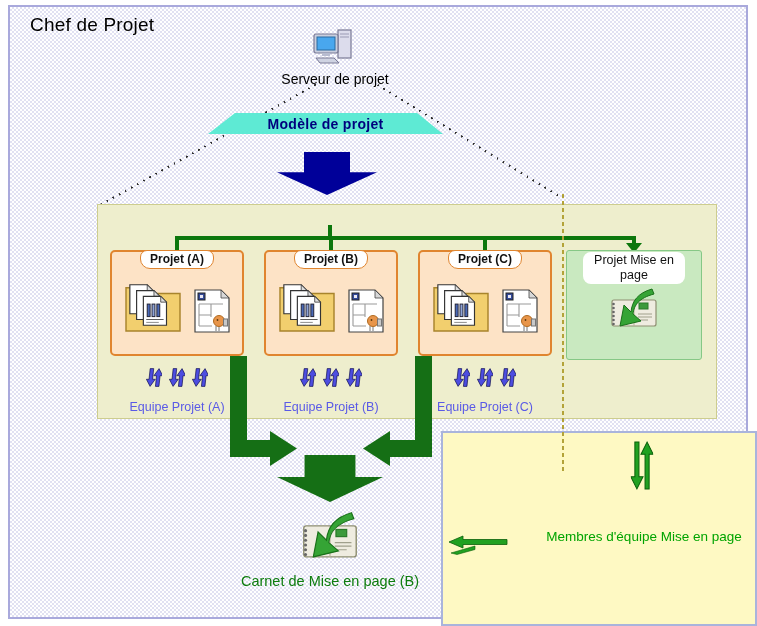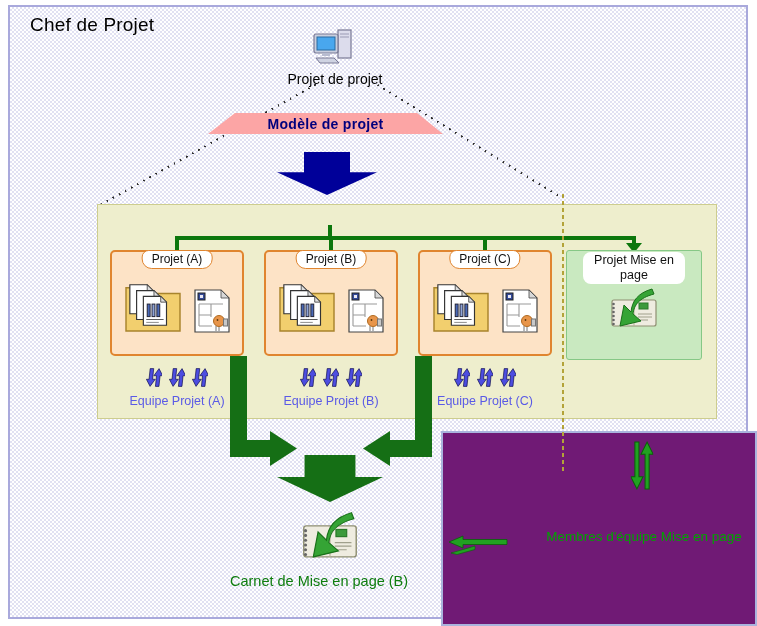--- a/index.html
+++ b/index.html
@@ -23,21 +23,21 @@
   .server-label{
     position:absolute;left:275px;top:71px;width:120px;text-align:center;
     font-size:14px;color:#000;line-height:17px;z-index:2;
   }
   .dotline{position:absolute;height:2px;z-index:1;transform-origin:0 0;
     background:repeating-linear-gradient(to right,#2a2a2a 0 1.6px,transparent 1.6px 7px);}
   .dot-left{left:100px;top:204px;width:247px;transform:rotate(-29.2deg);}
   .dot-right{left:378px;top:84px;width:216px;transform:rotate(31.5deg);}
   .banner{
     position:absolute;left:208px;top:113px;width:235px;height:21px;z-index:3;
-    background:#fca5a5;clip-path:polygon(11.5% 0,89% 0,100% 100%,0 100%);
+    background:#5eead4;clip-path:polygon(11.5% 0,89% 0,100% 100%,0 100%);
     display:flex;align-items:center;justify-content:center;
     font-size:14px;font-weight:600;color:#00007d;letter-spacing:0.3px;
   }
   .arrow-navy{
     position:absolute;left:277px;top:152px;width:100px;height:43px;background:#000099;z-index:2;
     clip-path:polygon(27% 0,73% 0,73% 47%,100% 47%,50% 100%,0 47%,27% 47%);
   }
   .yellow-panel{
     position:absolute;left:97px;top:204px;width:620px;height:215px;
     background:#eeeecd;border:1px solid #cdcd8e;box-sizing:border-box;z-index:1;
@@ -51,31 +51,31 @@
   
   .tree{background:#0c770c;z-index:2;}
   .tree-head{
     position:absolute;left:626px;top:243px;width:16px;height:10px;background:#0c770c;z-index:2;
     clip-path:polygon(0 0,100% 0,50% 100%);
   }
   
   .proj-col{position:absolute;top:250px;width:134px;z-index:2;}
   .proj-box{
     position:relative;height:106px;background:#fde3c6;border:2px solid #e0852f;
-    border-radius:5px;box-sizing:border-box;
+    border-radius:5px;box-sizing:border-box;font-weight:bold;
   }
   .proj-tab{
     position:absolute;top:-2px;left:50%;transform:translateX(-50%);
     background:#fff;border:1.5px solid #e0852f;border-radius:7px 7px 10px 10px;
     padding:0 9px;height:17px;line-height:17px;font-size:12px;color:#111;white-space:nowrap;
   }
   .proj-icons{display:flex;justify-content:center;align-items:flex-end;gap:12px;margin-top:27px;}
   .sync-row{display:flex;justify-content:center;gap:7px;margin-top:9px;height:26px;}
   .team-label{
-    margin-top:3px;text-align:center;font-size:12.5px;color:#5a5ae6;white-space:nowrap;
+    margin-top:9px;text-align:center;font-size:12.5px;color:#5a5ae6;white-space:nowrap;
   }
   
   .layout-col{position:absolute;left:566px;top:250px;width:136px;z-index:2;}
   .layout-box{
     position:relative;height:110px;background:#c9e9c0;border:1.5px solid #86c886;
     border-radius:3px;box-sizing:border-box;text-align:center;
   }
   .layout-tab{
     margin:1px auto 0;width:100px;background:#fff;border-radius:8px;
     font-size:12.5px;color:#111;line-height:15px;padding:1px 1px;
@@ -86,26 +86,26 @@
   .ghead-r{position:absolute;left:270px;top:431px;width:27px;height:35px;background:#156f15;z-index:3;
     clip-path:polygon(0 0,100% 50%,0 100%);}
   .ghead-l{position:absolute;left:363px;top:431px;width:27px;height:35px;background:#156f15;z-index:3;
     clip-path:polygon(100% 0,0 50%,100% 100%);}
   .arrow-green-down{
     position:absolute;left:277px;top:455px;width:106px;height:47px;background:#156f15;z-index:3;
     clip-path:polygon(26% 0,74% 0,74% 47%,100% 47%,50% 100%,0 47%,26% 47%);
   }
   .carnet-icon{position:absolute;left:299px;top:511px;width:62px;height:56px;z-index:2;}
   .carnet-label{
-    position:absolute;left:230px;top:572px;width:200px;z-index:2;
+    position:absolute;left:230px;top:572px;width:200px;text-align:center;z-index:2;
     font-size:14.5px;color:#0e7d0e;line-height:18px;
   }
   
   .members-panel{
-    position:absolute;left:441px;top:431px;width:316px;height:195px;background:#701a75;
+    position:absolute;left:441px;top:431px;width:316px;height:195px;background:#fef9c3;
     border:2px solid #a9b4dc;box-sizing:border-box;z-index:4;
   }
   .sync-v-green{position:absolute;left:187px;top:5px;width:24px;height:55px;}
   .sync-h-green{position:absolute;left:6px;top:102px;width:62px;height:20px;}
   .members-label{
     position:absolute;left:95px;top:94px;width:212px;text-align:center;
     font-size:13.5px;color:#00a400;line-height:19px;
   }
   .olive-line{
     position:absolute;left:562px;top:194px;width:2px;height:280px;z-index:5;
@@ -192,21 +192,21 @@
 
 <div class="canvas">
 
   <div class="outer"></div>
 
   <div class="title">Chef de Projet</div>
 
   <svg class="server-icon" viewBox="0 0 44 38">
       <use href="#sym-computer"></use>
     </svg>
-  <div class="server-label">Projet de projet</div>
+  <div class="server-label">Serveur de projet</div>
 
   <div class="dotline dot-left"></div>
   <div class="dotline dot-right"></div>
 
   <div class="banner">Modèle de projet</div>
 
   <div class="arrow-navy"></div>
 
   <div class="yellow-panel"></div>
 

